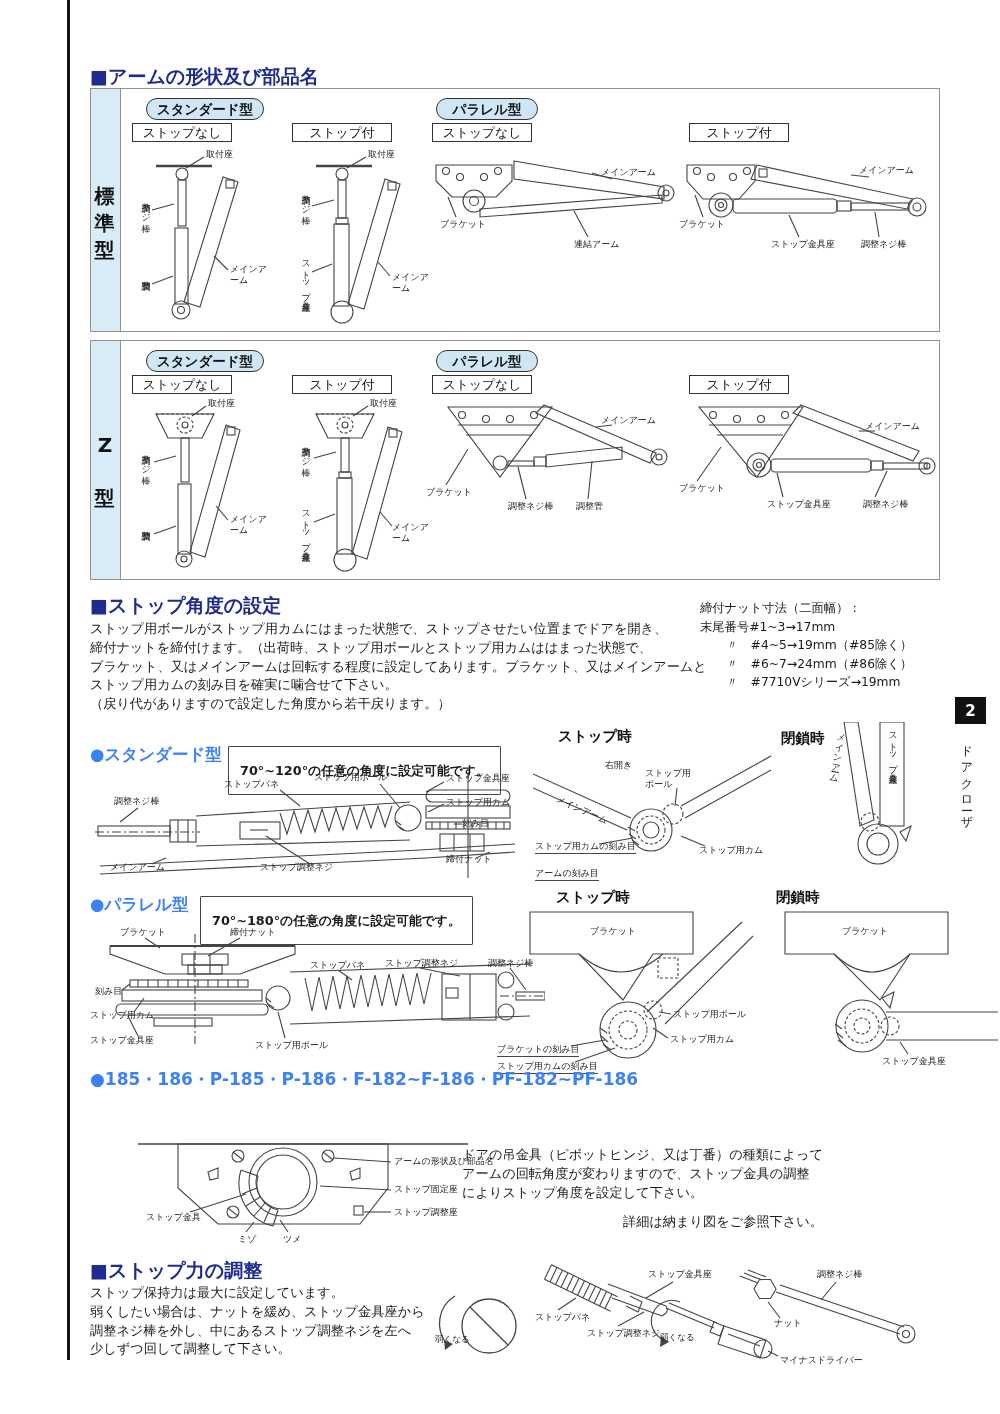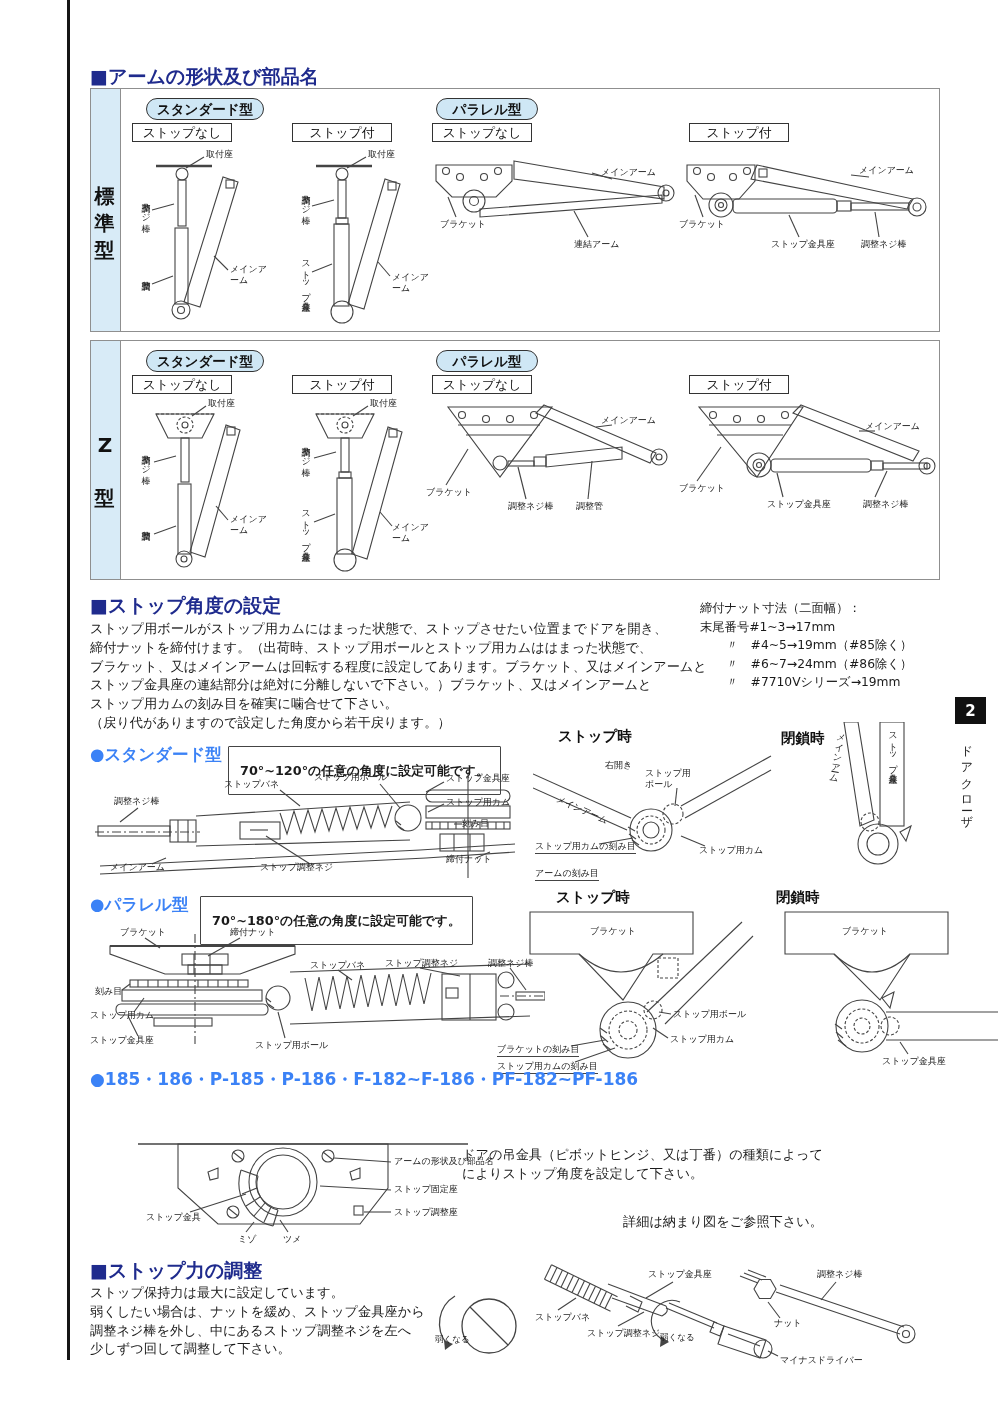--- a/index.html
+++ b/index.html
@@ -277,21 +277,20 @@
       <span class="lbl" style="left:186px;top:22px;">メインアーム</span>
     </div>
   </div>
 
   <div class="h-blue" style="left:90px;top:593px;text-align:right;">■ストップ角度の設定</div>
 
   <div class="abs body-text" style="left:90px;top:620px;">
     <div>ストップ用ボールがストップ用カムにはまった状態で、ストップさせたい位置までドアを開き、</div>
     <div>締付ナットを締付けます。（出荷時、ストップ用ボールとストップ用カムははまった状態で、</div>
     <div>ブラケット、又はメインアームは回転する程度に設定してあります。ブラケット、又はメインアームと</div>
-    <div>ストップ金具座の連結部分は絶対に分離しないで下さい。）ブラケット、又はメインアームと</div>
     <div>ストップ用カムの刻み目を確実に噛合せて下さい。</div>
     <div>（戻り代がありますので設定した角度から若干戻ります。）</div>
   </div>
 
   <div class="abs nut" style="left:700px;top:599px;">
     <div>締付ナット寸法（二面幅）：</div>
     <div>末尾番号#1~3→17mm</div>
     <div class="ind">〃　#4~5→19mm（#85除く）</div>
     <div class="ind">〃　#6~7→24mm（#86除く）</div>
     <div class="ind">〃　#7710Vシリーズ→19mm</div>
@@ -558,20 +557,21 @@
     <span class="lbl" style="left:256px;top:20px;">アームの形状及び部品名</span>
     <span class="lbl" style="left:256px;top:48px;">ストップ固定座</span>
     <span class="lbl" style="left:256px;top:71px;">ストップ調整座</span>
     <span class="lbl" style="left:8px;top:76px;">ストップ金具</span>
     <span class="lbl" style="left:100px;top:98px;">ミゾ</span>
     <span class="lbl" style="left:145px;top:98px;">ツメ</span>
   </div>
 
   <div class="abs body-text" style="left:462px;top:1146px;">
     <div>ドアの吊金具（ピボットヒンジ、又は丁番）の種類によって</div>
+    <div>アームの回転角度が変わりますので、ストップ金具の調整</div>
     <div>によりストップ角度を設定して下さい。</div>
   </div>
   <div class="abs" style="left:623px;top:1213px;font-size:13.2px;">詳細は納まり図をご参照下さい。</div>
 
   <div class="h-blue" style="left:90px;top:1258px;">■ストップ力の調整</div>
   <div class="abs body-text" style="left:90px;top:1284px;">
     <div>ストップ保持力は最大に設定しています。</div>
     <div>弱くしたい場合は、ナットを緩め、ストップ金具座から</div>
     <div>調整ネジ棒を外し、中にあるストップ調整ネジを左へ</div>
     <div>少しずつ回して調整して下さい。</div>

